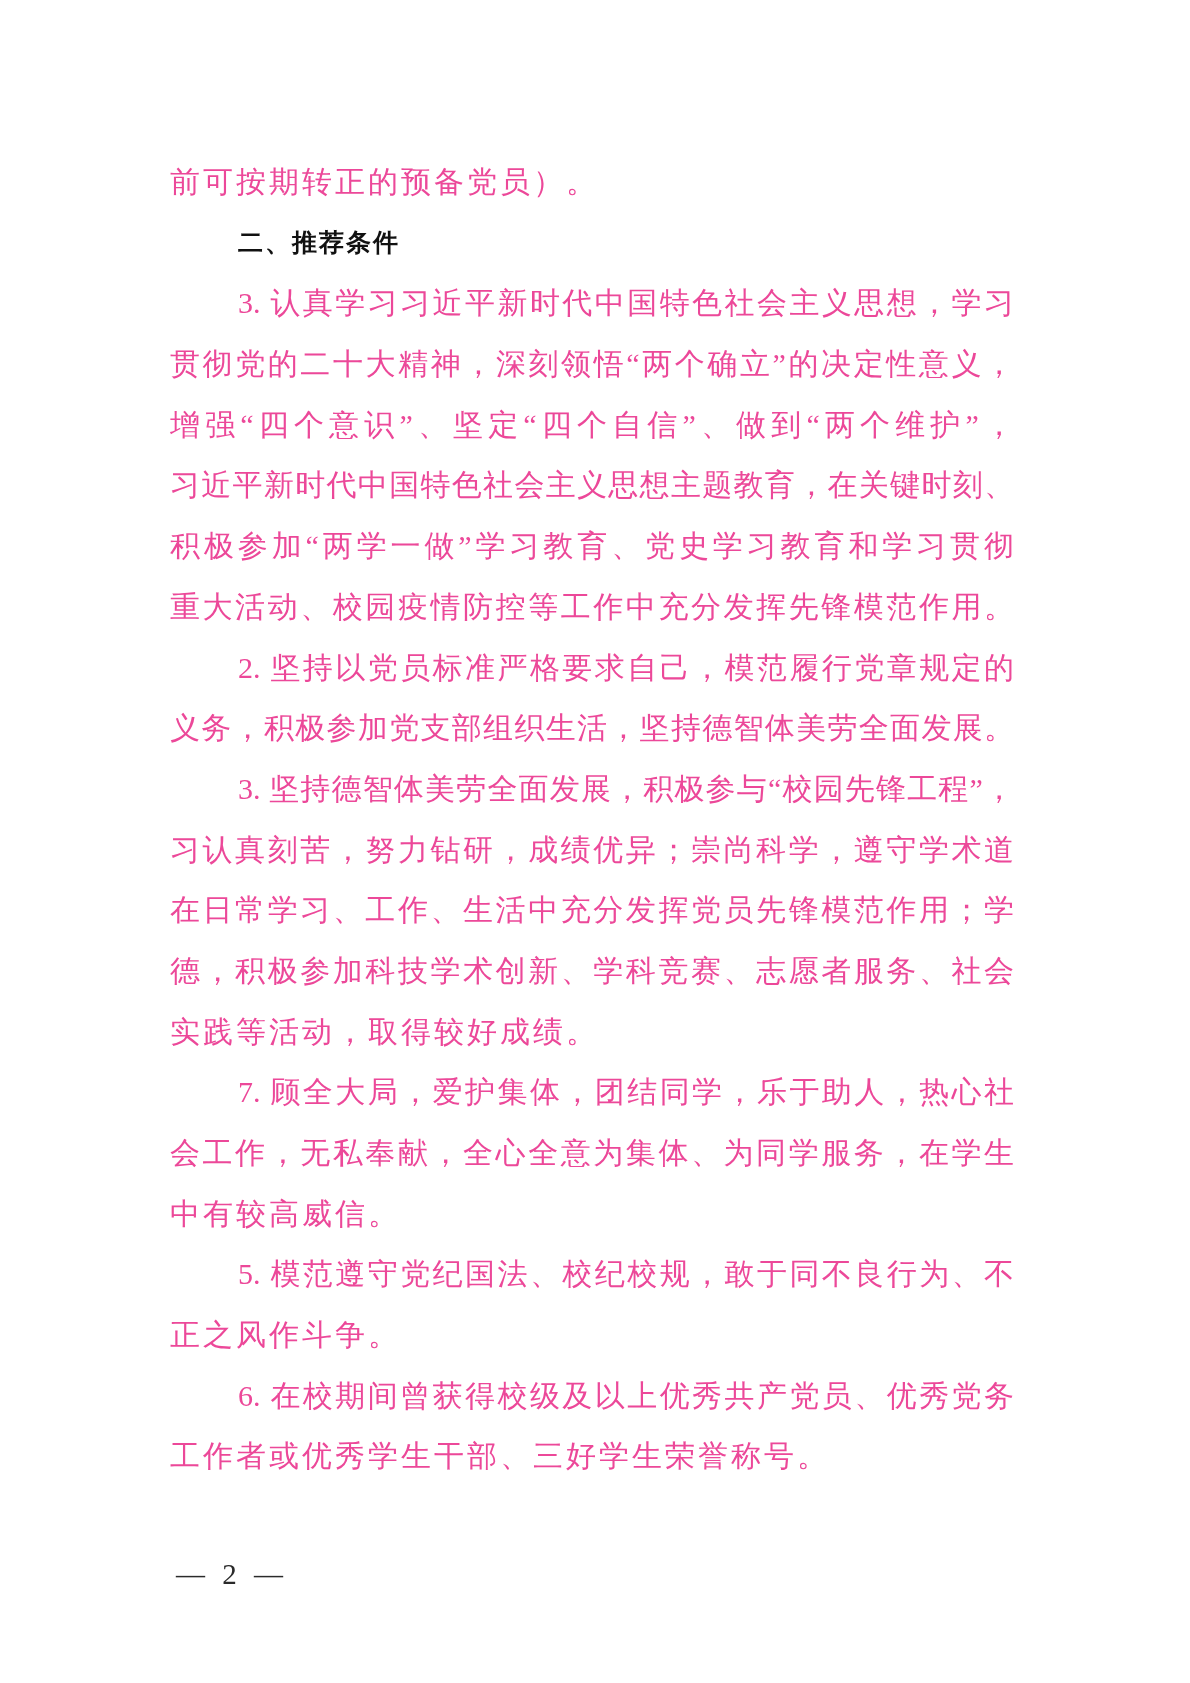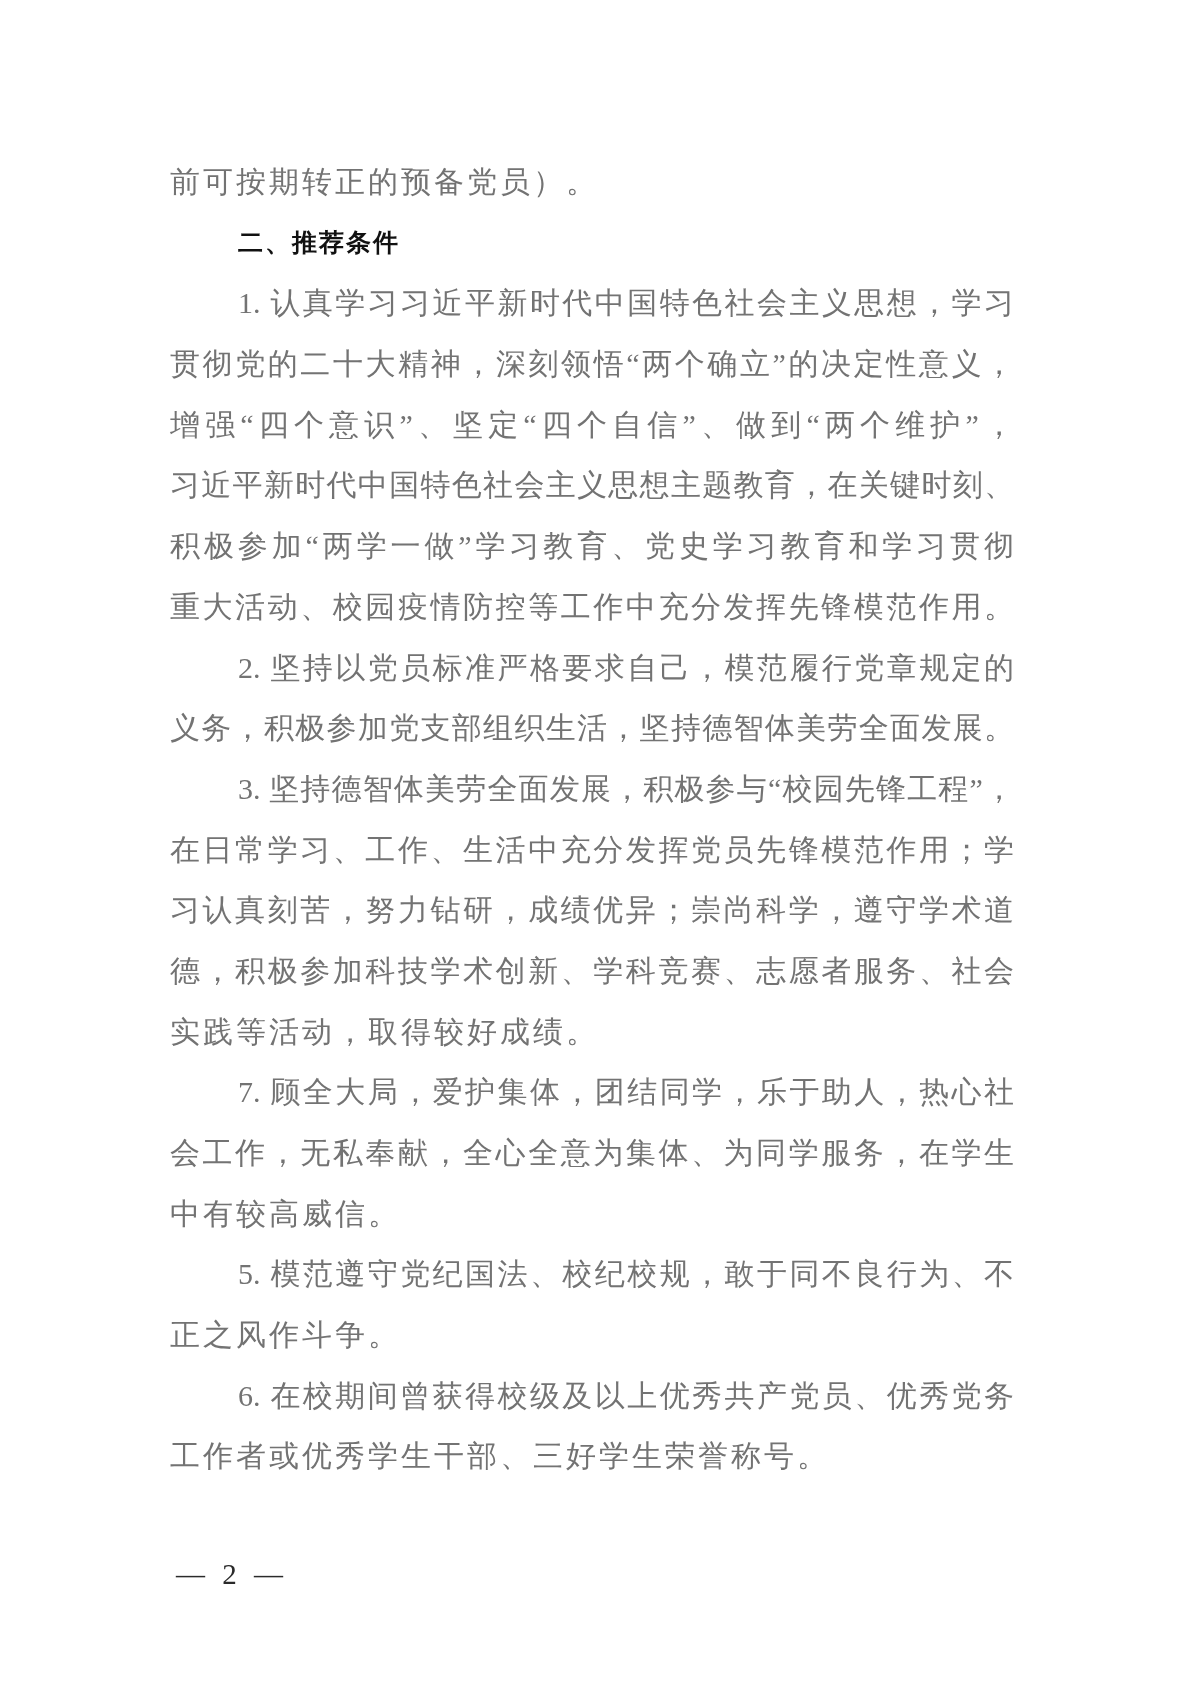--- a/index.html
+++ b/index.html
@@ -20,21 +20,21 @@
     position: absolute;
     left: 170px;
     top: 152px;
     width: 844px;
   }
   .line {
     height: 60.7px;
     line-height: 60.7px;
     font-size: 30px;
     white-space: normal;
-    color: #737373;
+    color: #ec4899;
   }
   
   .line.fill {
     text-align: justify;
     text-align-last: justify;
     text-justify: inter-character;
   }
   
   .line.end {
     text-align: left;
@@ -69,37 +69,37 @@
 <div class="page">
   <div class="content">
 
     <div class="para">
       <div class="line end">前可按期转正的预备党员）。</div>
     </div>
 
     <div class="line heading ind">二、推荐条件</div>
 
     <div class="para">
-      <div class="line fill ind">1. 认真学习习近平新时代中国特色社会主义思想，学习</div>
+      <div class="line fill ind">3. 认真学习习近平新时代中国特色社会主义思想，学习</div>
       <div class="line fill">贯彻党的二十大精神，深刻领悟“两个确立”的决定性意义，</div>
       <div class="line fill">增强“四个意识”、坚定“四个自信”、做到“两个维护”，</div>
       <div class="line fill">习近平新时代中国特色社会主义思想主题教育，在关键时刻、</div>
       <div class="line fill">积极参加“两学一做”学习教育、党史学习教育和学习贯彻</div>
       <div class="line fill">重大活动、校园疫情防控等工作中充分发挥先锋模范作用。</div>
     </div>
 
     <div class="para">
       <div class="line fill ind">2. 坚持以党员标准严格要求自己，模范履行党章规定的</div>
       <div class="line fill">义务，积极参加党支部组织生活，坚持德智体美劳全面发展。</div>
     </div>
 
     <div class="para">
       <div class="line fill ind">3. 坚持德智体美劳全面发展，积极参与“校园先锋工程”，</div>
+      <div class="line fill">习认真刻苦，努力钻研，成绩优异；崇尚科学，遵守学术道</div>
       <div class="line fill">在日常学习、工作、生活中充分发挥党员先锋模范作用；学</div>
-      <div class="line fill">习认真刻苦，努力钻研，成绩优异；崇尚科学，遵守学术道</div>
       <div class="line fill">德，积极参加科技学术创新、学科竞赛、志愿者服务、社会</div>
       <div class="line end">实践等活动，取得较好成绩。</div>
     </div>
 
     <div class="para">
       <div class="line fill ind">7. 顾全大局，爱护集体，团结同学，乐于助人，热心社</div>
       <div class="line fill">会工作，无私奉献，全心全意为集体、为同学服务，在学生</div>
       <div class="line end">中有较高威信。</div>
     </div>
 

